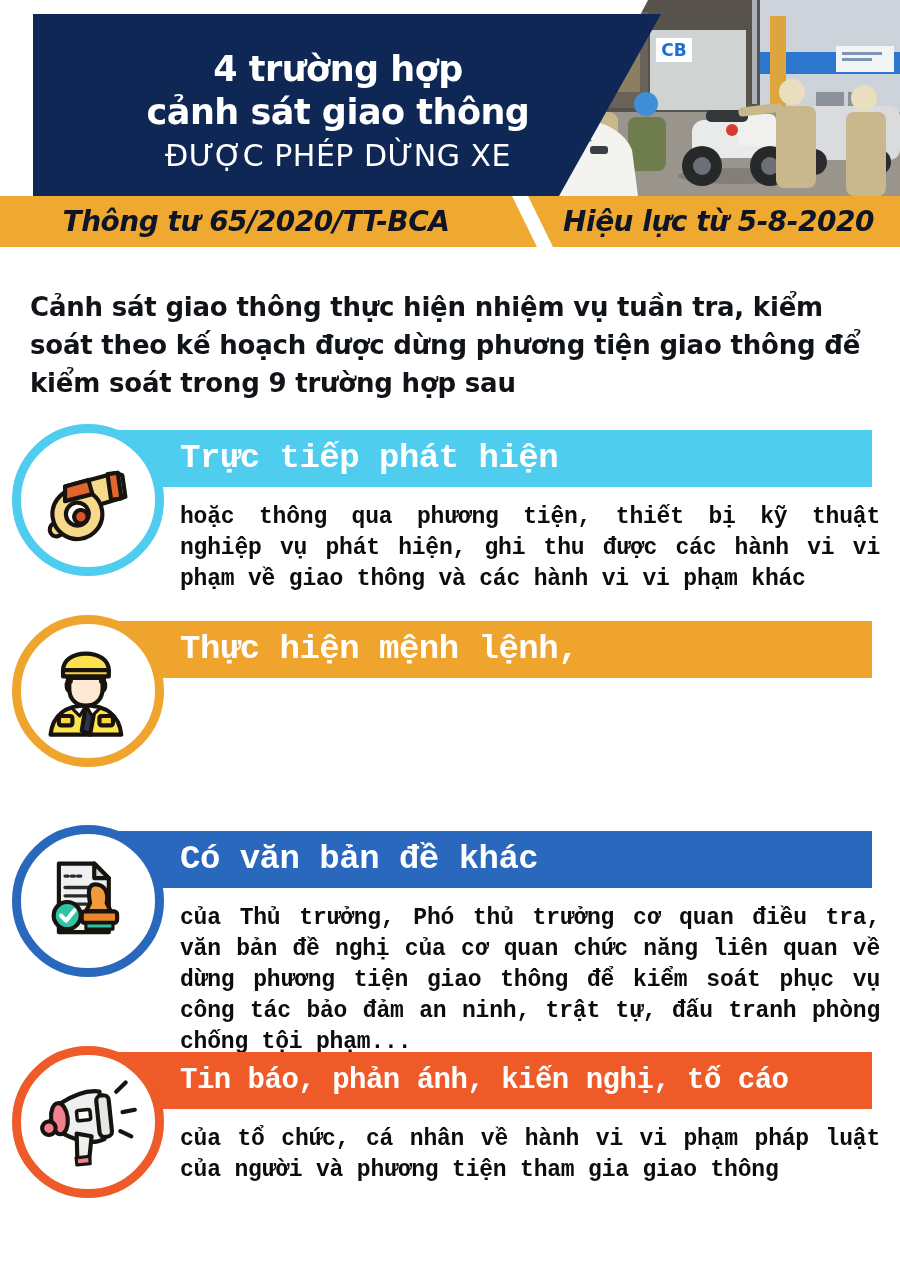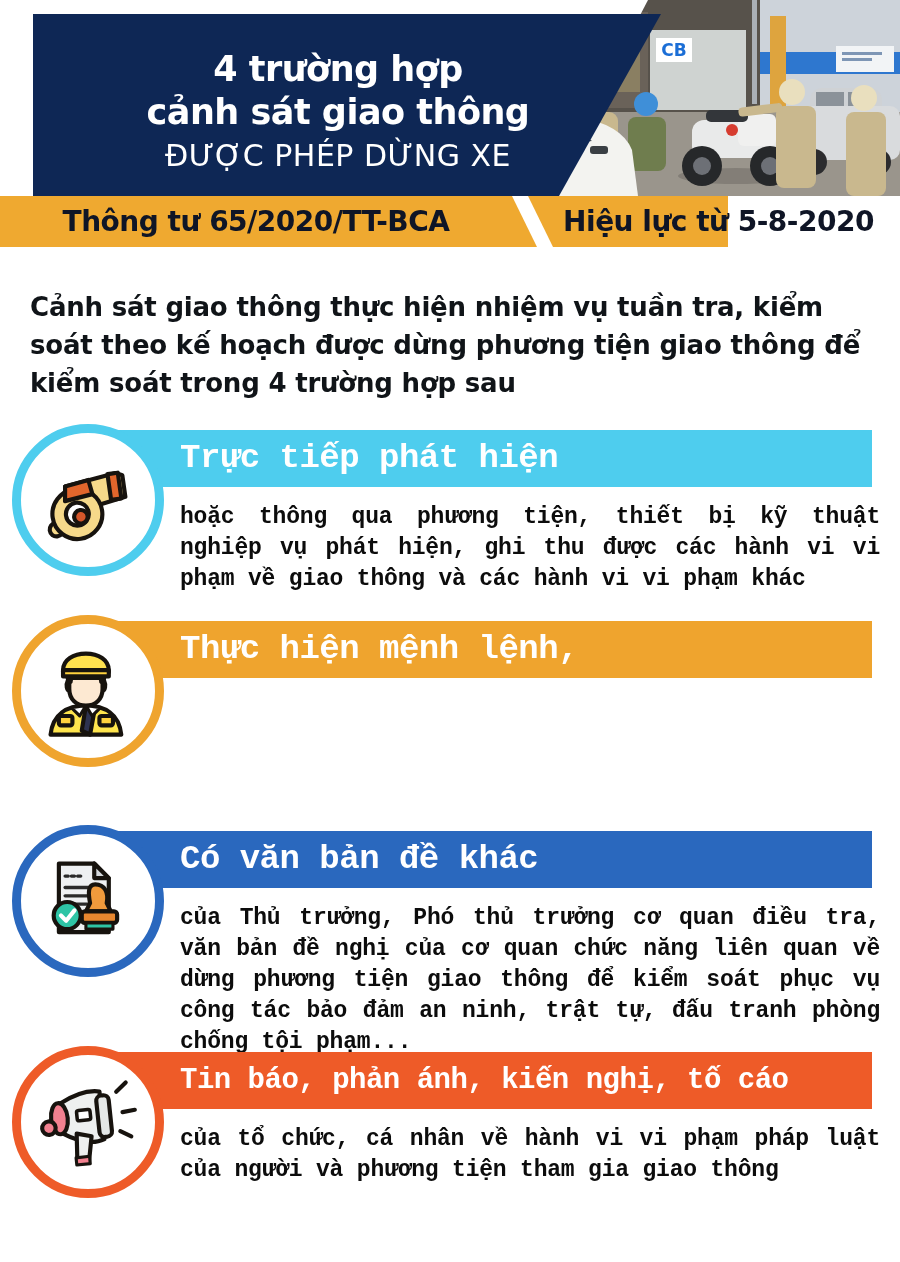--- a/index.html
+++ b/index.html
@@ -11,21 +11,21 @@
   .hero-photo{position:absolute;left:440px;top:0;width:460px;height:196px;}
   .hero-white-wedge{position:absolute;left:0;top:0;width:900px;height:196px;background:#ffffff;
         clip-path:polygon(0 0,648px 0,546px 100%,0 100%);}
   .hero-navy{position:absolute;left:0;top:14px;width:660px;height:182px;background:var(--accent,#0e2755);
         clip-path:polygon(0 0,628px 0,526px 100%,0 100%);margin-left:33px;}
   .hero-title{position:absolute;left:0;top:34px;width:610px;text-align:center;color:#fff;}
   .hero-title .t1,.hero-title .t2{font-size:35px;font-weight:bold;line-height:43px;letter-spacing:-0.5px;}
   .hero-title .t3{font-size:30px;font-weight:400;line-height:44px;letter-spacing:0.5px;}
 
   
-  .banner{position:absolute;left:0;top:196px;width:728px;height:51px;background:var(--accent,#efa930);}
+  .banner{position:absolute;left:0;top:196px;width:900px;height:51px;background:var(--accent,#efa930);font-style:italic;}
   .banner-stripe{position:absolute;left:0;top:0;width:100%;height:100%;background:#ffffff;
         clip-path:polygon(512px 0,528px 0,553px 100%,537px 100%);}
   .banner-text{position:absolute;top:0;height:51px;line-height:51px;text-align:center;
         font-size:28px;font-weight:bold;color:#0f1526;letter-spacing:-0.5px;}
   .banner-left{left:0;width:512px;}
   .banner-right{left:537px;width:363px;}
 
   
   .intro{position:absolute;left:30px;top:288px;width:848px;font-size:26px;line-height:38px;
         font-weight:600;color:#101418;letter-spacing:-0.2px;}
@@ -123,21 +123,21 @@
       </div>
     </div>
   </div>
 
   <div class="banner" style="--accent: #efa930;">
     <div class="banner-text banner-left">Thông tư 65/2020/TT-BCA</div>
     <div class="banner-text banner-right">Hiệu lực từ 5-8-2020</div>
     <div class="banner-stripe"></div>
   </div>
 
-  <div class="intro">Cảnh sát giao thông thực hiện nhiệm vụ tuần tra, kiểm soát theo kế hoạch được dừng phương tiện giao thông để kiểm soát trong 4 trường hợp sau</div>
+  <div class="intro">Cảnh sát giao thông thực hiện nhiệm vụ tuần tra, kiểm soát theo kế hoạch được dừng phương tiện giao thông để kiểm soát trong 9 trường hợp sau</div>
 
   <div class="sec s1" style="--accent: #4ecdee;">
     <div class="sec-bar">
       <div class="sec-bar-title">Trực tiếp phát hiện</div>
     </div>
     <div class="sec-circle">
       <svg viewBox="0 0 100 100">
         <g transform="rotate(-8 50 50)" stroke="#17130e" stroke-width="4" stroke-linejoin="round" stroke-linecap="round">
           <circle cx="16" cy="74" r="6.5" fill="#f6d98a"></circle>
           <path d="M30 34 L80 28 L86 31 L86 52 L60 56 L34 58 Z" fill="#f6d98a"></path>

